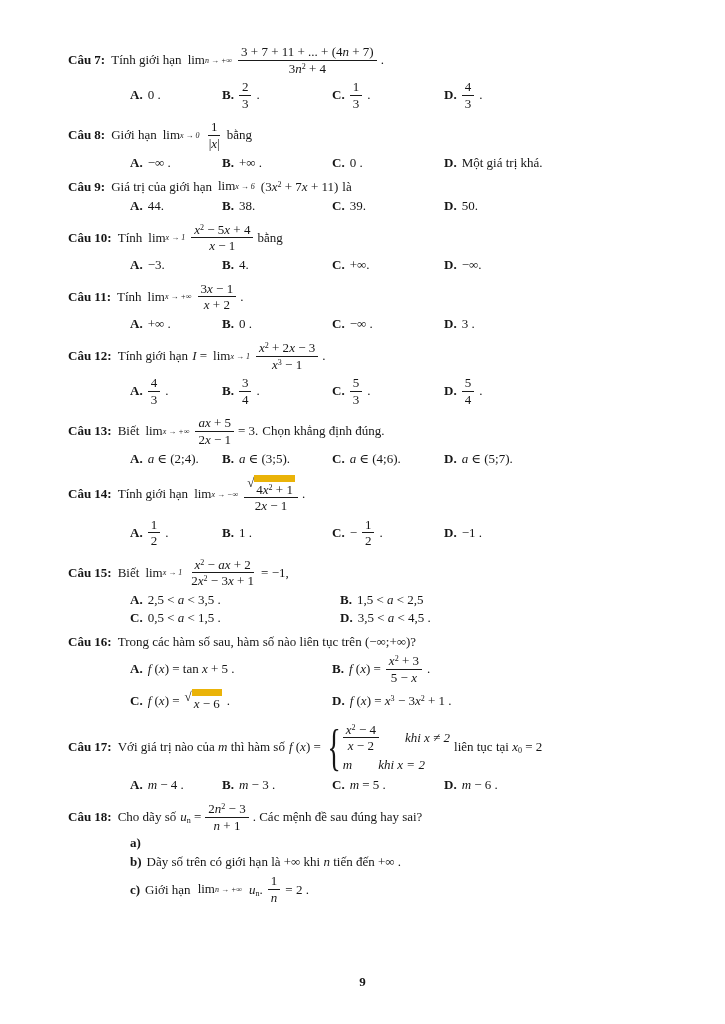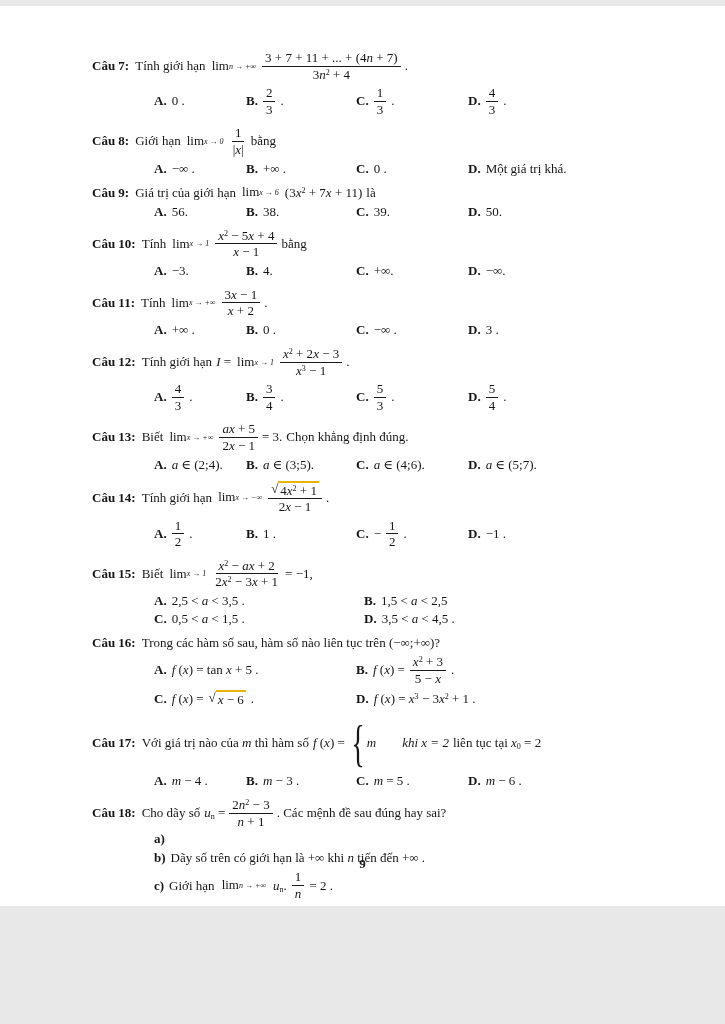--- a/index.html
+++ b/index.html
@@ -1,37 +1,37 @@
 <!DOCTYPE html>
 <html><head>
 <meta charset="utf-8">
 <style>
   * { margin:0; padding:0; box-sizing:border-box; }
   html,body { background:#e8e8e8; }
   .page {
-    width:725px; height:900px; margin:6px auto; background:#ffffff;
+    width:725px; height:1024px; margin:0 auto; background:#ffffff;
     position:relative; overflow:hidden;
     font-family:"Liberation Serif","DejaVu Serif",serif;
     font-size:13px; color:#161616;
-    padding:44px 30px 0 92px;
+    padding:44px 30px 0 68px;
   }
   .q { margin-bottom:8px; }
   .qline { display:flex; align-items:center; gap:4px; white-space:nowrap; }
   .qlabel { font-weight:bold; margin-right:2px; }
   sup { font-size:0.62em; vertical-align:0.55em; line-height:0; }
   sub { font-size:0.62em; vertical-align:-0.25em; line-height:0; }
   .frac { display:inline-flex; flex-direction:column; align-items:center; text-align:center; line-height:1.2; vertical-align:middle; }
   .fnum { border-bottom:1px solid #1a1a1a; padding:0 3px; }
   .fden { padding:0 3px; }
   .lim { display:inline-flex; flex-direction:row; align-items:center; line-height:1; margin:0 2px; }
   .limw { line-height:1.1; }
   .lims { font-size:8px; font-style:italic; line-height:1; margin-top:1px; }
   .sqrt { display:inline-flex; align-items:flex-start; }
   .sqrt-sign { line-height:1.2; }
-  .sqrt-body { border-top:2px solid #eab308; padding:0 2px; }
+  .sqrt-body { border-top:7px solid #eab308; padding:0 2px; }
   .answers { display:grid; margin:3px 0 3px 62px; align-items:center; }
   .a4 { grid-template-columns:92px 110px 112px 1fr; }
   .a2-15 { grid-template-columns:210px 1fr; row-gap:2px; }
   .a2-16 { grid-template-columns:202px 1fr; row-gap:4px; }
   .ans { display:flex; align-items:center; gap:5px; white-space:nowrap; }
   .ans b { font-weight:bold; }
   .cases { display:inline-flex; align-items:center; }
   .brace { font-size:50px; font-weight:300; line-height:54px; transform:scaleX(0.55); transform-origin:center; margin:0 -5px 0 -3px; }
   .crows { display:inline-flex; flex-direction:column; gap:3px; margin-left:2px; }
   .crow { display:flex; align-items:center; gap:26px; }
@@ -133,21 +133,21 @@
       <span class="lim">
           <span class="limw">lim</span>
           <span class="lims">x → 6</span>
         </span>
       <span>(3<i>x</i><sup>2</sup> + 7<i>x</i> + 11)</span>
       <span>là</span>
     </div>
     <div class="answers a4">
       <span class="ans">
           <b>A.</b>
-          <span>56.</span>
+          <span>44.</span>
         </span>
       <span class="ans">
           <b>B.</b>
           <span>38.</span>
         </span>
       <span class="ans">
           <b>C.</b>
           <span>39.</span>
         </span>
       <span class="ans">
@@ -427,20 +427,27 @@
   </div>
 
   <div class="q">
     <div class="qline">
       <b class="qlabel">Câu 17:</b>
       <span>Với giá trị nào của <i>m</i> thì hàm số</span>
       <span><i>f</i> (<i>x</i>) =</span>
       <span class="cases">
         <span class="brace">{</span>
         <span class="crows">
+          <span class="crow">
+              <span class="frac">
+                <span class="fnum"><i>x</i><sup>2</sup> − 4</span>
+                <span class="fden"><i>x</i> − 2</span>
+              </span>
+              <i class="cond">khi x ≠ 2</i>
+            </span>
           <span class="crow">
               <span><i>m</i></span>
               <i class="cond">khi x = 2</i>
             </span>
         </span>
       </span>
       <span>liên tục tại <i>x</i><sub>0</sub> = 2</span>
     </div>
     <div class="answers a4">
       <span class="ans">

